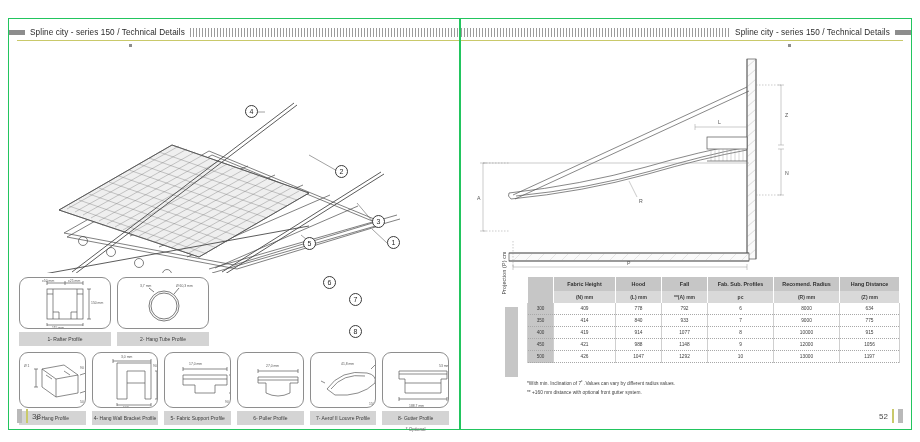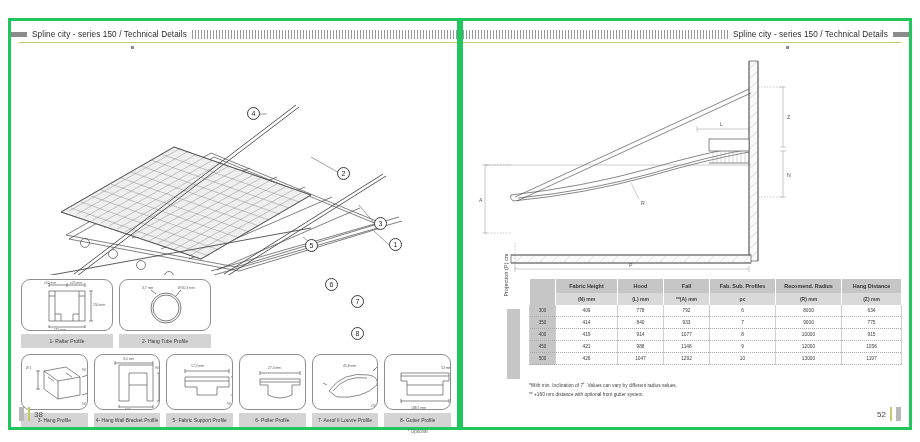--- a/index.html
+++ b/index.html
@@ -9,21 +9,21 @@
     background: #ffffff;
     font-family: "Liberation Sans", sans-serif;
     overflow: hidden;
   }
   .spread { position: relative; width: 920px; height: 442px; background:#fff; }
 
   
   .page {
     position: absolute; top: 18px; height: 412px;
     background: #ffffff;
-    border: 3px solid #22c55e;
+    border: 1px solid #22c55e;
   }
   .page-left  { left: 8px;  width: 452px; }
   .page-right { left: 460px; width: 452px; }
 
   
   .hdr { position: absolute; top: 6px; height: 22px; left: 0; right: 0; }
   .hdr-row { position: absolute; top: 0; left: 0; right: 0; height: 14px;
              display:flex; align-items:center; gap:5px; }
   .hdr-row.rt { flex-direction: row-reverse; }
   .hdr-title { font-size: 8.2px; color:#2b2b2b; letter-spacing:.1px; white-space:nowrap; }

